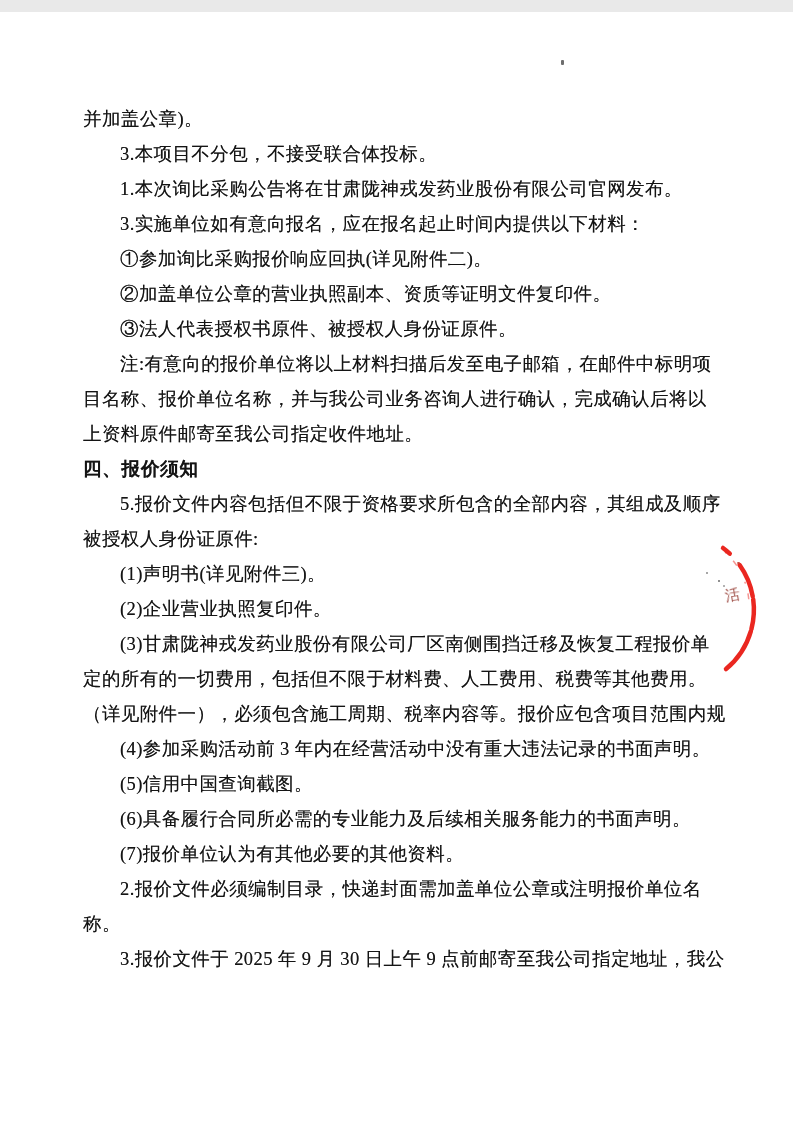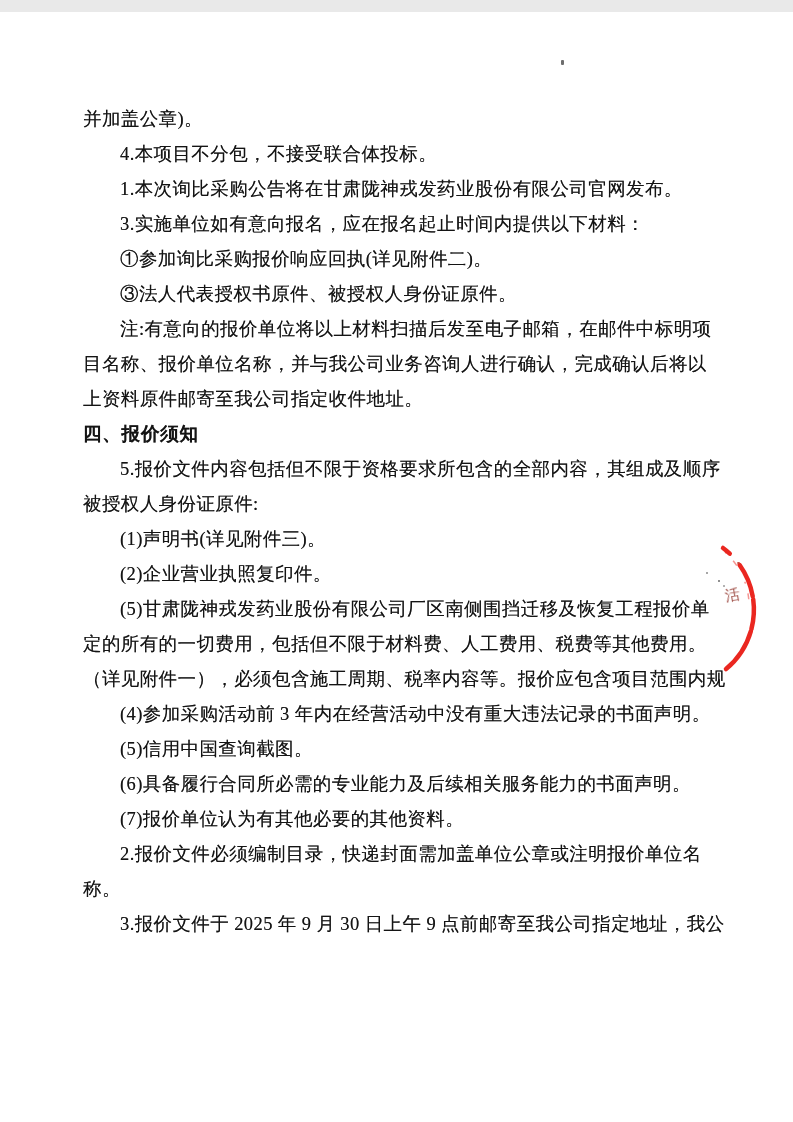--- a/index.html
+++ b/index.html
@@ -55,34 +55,35 @@
 </style>
 </head>
 <body>
 
 <div class="page">
 
   <div class="speck"></div>
 
   <div class="content" id="doc-lines">
       <div class="line">并加盖公章)。</div>
-      <div class="line ind">4.本项目不分包，不接受联合体投标。</div>
+      <div class="line ind">3.本项目不分包，不接受联合体投标。</div>
       <div class="line ind">1.本次询比采购公告将在甘肃陇神戎发药业股份有限公司官网发布。</div>
       <div class="line ind">3.实施单位如有意向报名，应在报名起止时间内提供以下材料：</div>
       <div class="line ind">①参加询比采购报价响应回执(详见附件二)。</div>
+      <div class="line ind">②加盖单位公章的营业执照副本、资质等证明文件复印件。</div>
       <div class="line ind">③法人代表授权书原件、被授权人身份证原件。</div>
       <div class="line ind">注:有意向的报价单位将以上材料扫描后发至电子邮箱，在邮件中标明项</div>
       <div class="line">目名称、报价单位名称，并与我公司业务咨询人进行确认，完成确认后将以</div>
       <div class="line">上资料原件邮寄至我公司指定收件地址。</div>
       <div class="line hd">四、报价须知</div>
       <div class="line ind">5.报价文件内容包括但不限于资格要求所包含的全部内容，其组成及顺序</div>
       <div class="line">被授权人身份证原件:</div>
       <div class="line ind">(1)声明书(详见附件三)。</div>
       <div class="line ind">(2)企业营业执照复印件。</div>
-      <div class="line ind">(5)甘肃陇神戎发药业股份有限公司厂区南侧围挡迁移及恢复工程报价单</div>
+      <div class="line ind">(3)甘肃陇神戎发药业股份有限公司厂区南侧围挡迁移及恢复工程报价单</div>
       <div class="line">定的所有的一切费用，包括但不限于材料费、人工费用、税费等其他费用。</div>
       <div class="line">（详见附件一），必须包含施工周期、税率内容等。报价应包含项目范围内规</div>
       <div class="line ind">(4)参加采购活动前 3 年内在经营活动中没有重大违法记录的书面声明。</div>
       <div class="line ind">(5)信用中国查询截图。</div>
       <div class="line ind">(6)具备履行合同所必需的专业能力及后续相关服务能力的书面声明。</div>
       <div class="line ind">(7)报价单位认为有其他必要的其他资料。</div>
       <div class="line ind">2.报价文件必须编制目录，快递封面需加盖单位公章或注明报价单位名</div>
       <div class="line">称。</div>
       <div class="line ind">3.报价文件于 2025 年 9 月 30 日上午 9 点前邮寄至我公司指定地址，我公</div>
     </div>

